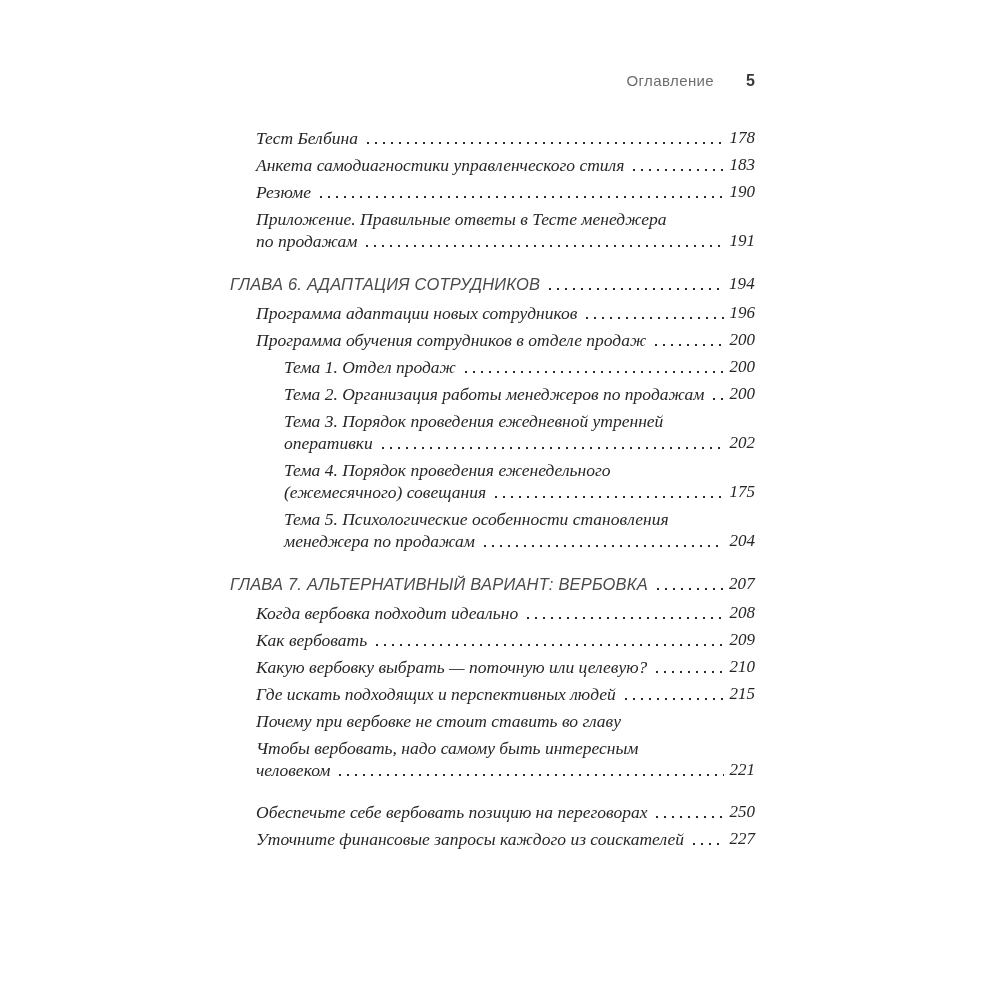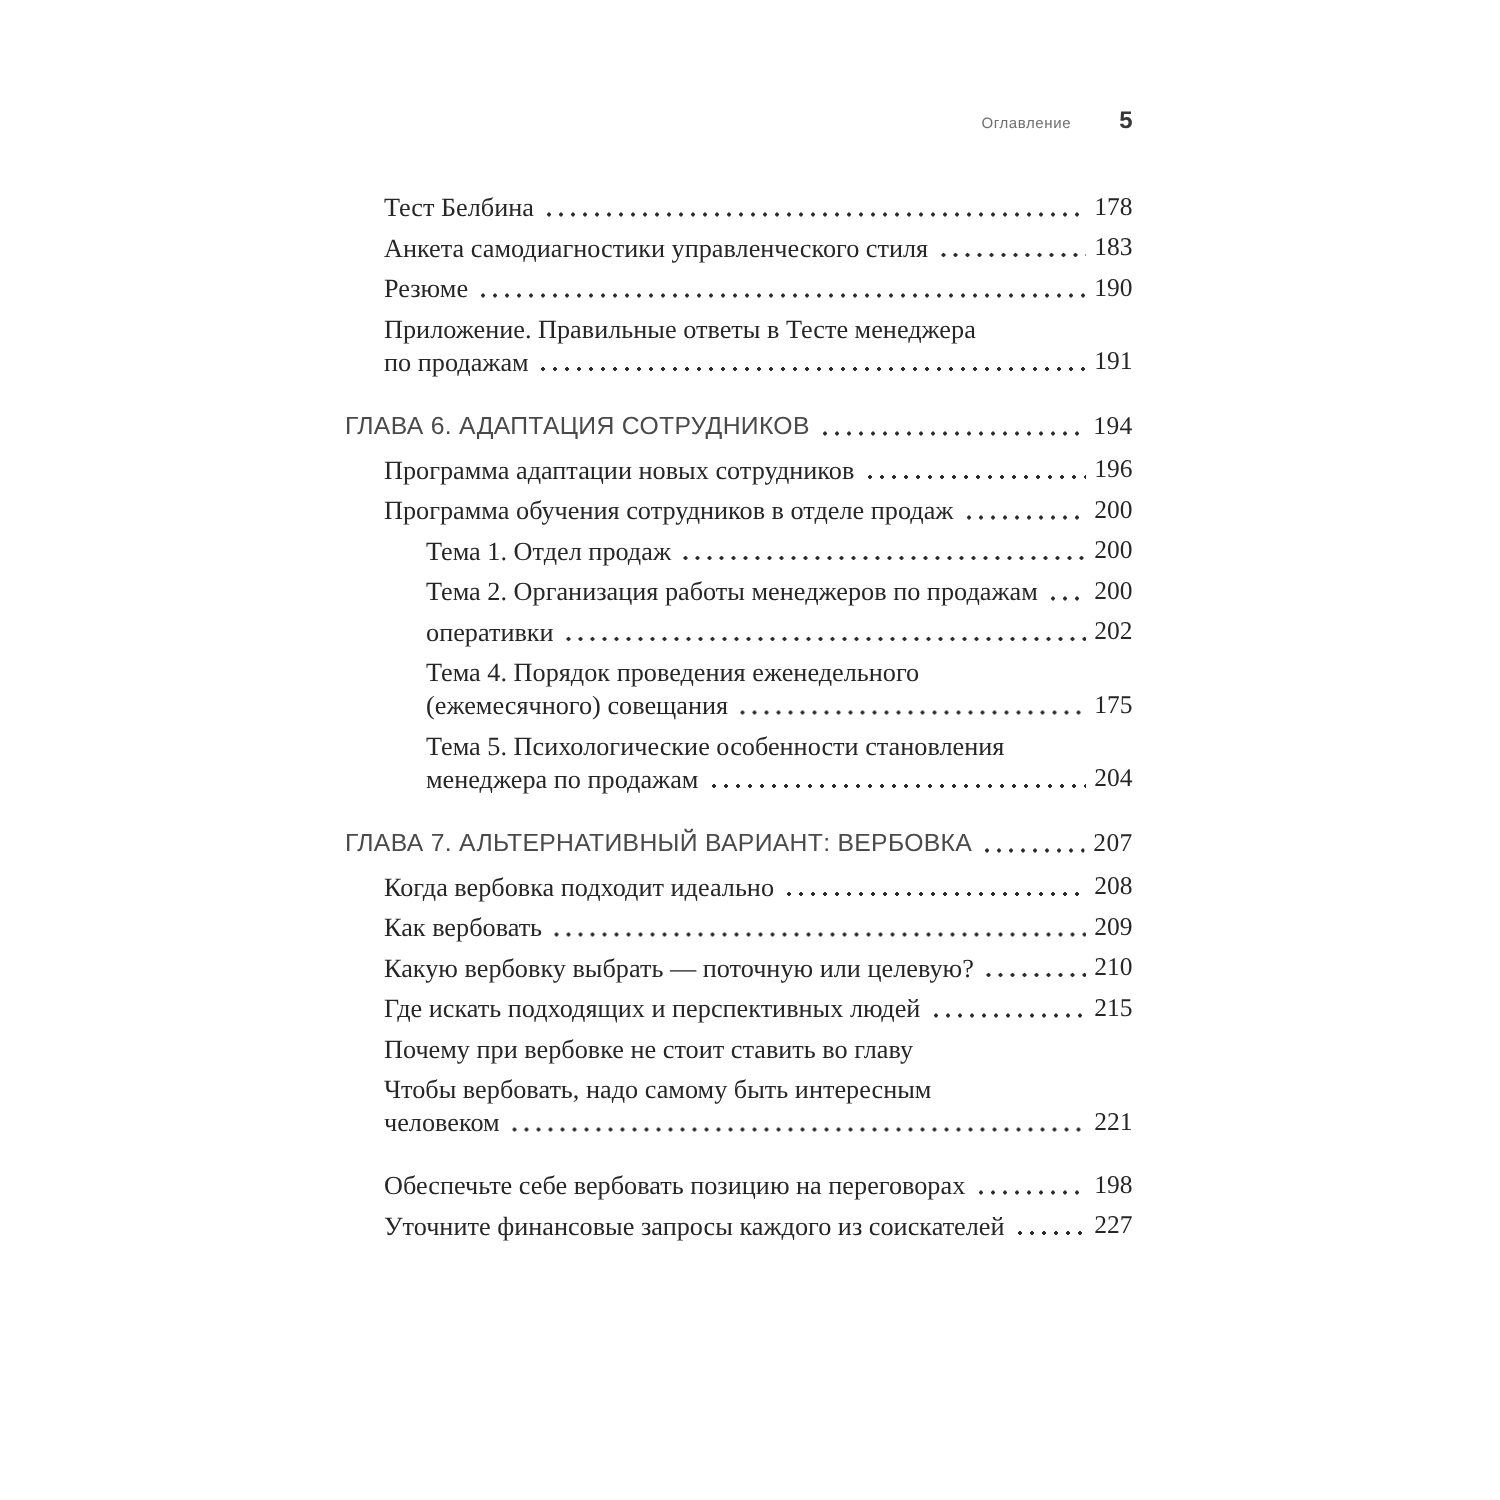--- a/index.html
+++ b/index.html
@@ -25,37 +25,38 @@
   }
   .header{
     display:flex;
     justify-content:flex-end;
     align-items:baseline;
     font-family:"Liberation Sans", sans-serif;
     margin-bottom:0;
   }
   .running-title{
     color:var(--running-head);
-    font-size:10px;
+    font-size:15px;
     letter-spacing:0.4px;
   }
   .header-page{
     color:var(--header-page);
     font-weight:bold;
     font-size:16px;
     margin-left:32px;
   }
   .toc{
     margin-top:37px;
   }
   .entry{margin-bottom:5px;}
   .entry .line{
     display:flex;
     align-items:flex-start;
     white-space:nowrap;
+    font-style:italic;
   }
   .kind-item{
     font-size:17.5px;
     color:var(--body-text);
     line-height:22px;
   }
   .kind-chapter{
     font-family:"Liberation Sans", sans-serif;
     font-size:16.5px;
     color:var(--chapter-text);
@@ -156,20 +157,23 @@
       </div>
       <div class="entry kind-item level-2">
         <div class="line">
           <span class="txt">Тема 2. Организация работы менеджеров по продажам</span>
           <span class="leader"></span>
           <span class="pg">200</span>
         </div>
       </div>
       <div class="entry kind-item level-2">
         <div class="line">
+          <span class="txt">Тема 3. Порядок проведения ежедневной утренней</span>
+        </div>
+        <div class="line">
           <span class="txt">оперативки</span>
           <span class="leader"></span>
           <span class="pg">202</span>
         </div>
       </div>
       <div class="entry kind-item level-2">
         <div class="line">
           <span class="txt">Тема 4. Порядок проведения еженедельного</span>
         </div>
         <div class="line">
@@ -237,21 +241,21 @@
           <span class="leader"></span>
           <span class="pg">221</span>
         </div>
       </div>
       <div class="entry kind-chapter level-0">
       </div>
       <div class="entry kind-item level-1">
         <div class="line">
           <span class="txt">Обеспечьте себе вербовать позицию на переговорах</span>
           <span class="leader"></span>
-          <span class="pg">198</span>
+          <span class="pg">250</span>
         </div>
       </div>
       <div class="entry kind-item level-1">
         <div class="line">
           <span class="txt">Уточните финансовые запросы каждого из соискателей</span>
           <span class="leader"></span>
           <span class="pg">227</span>
         </div>
       </div>
     </div>

